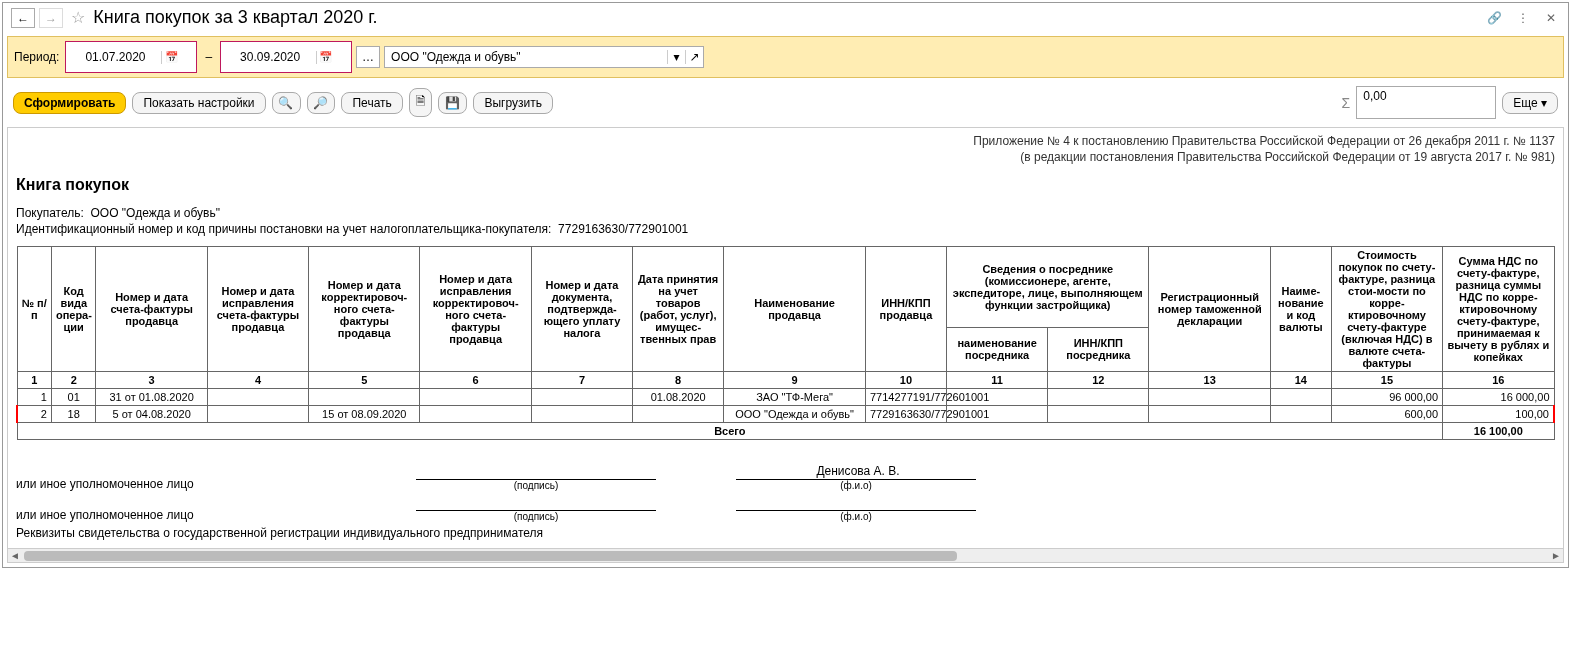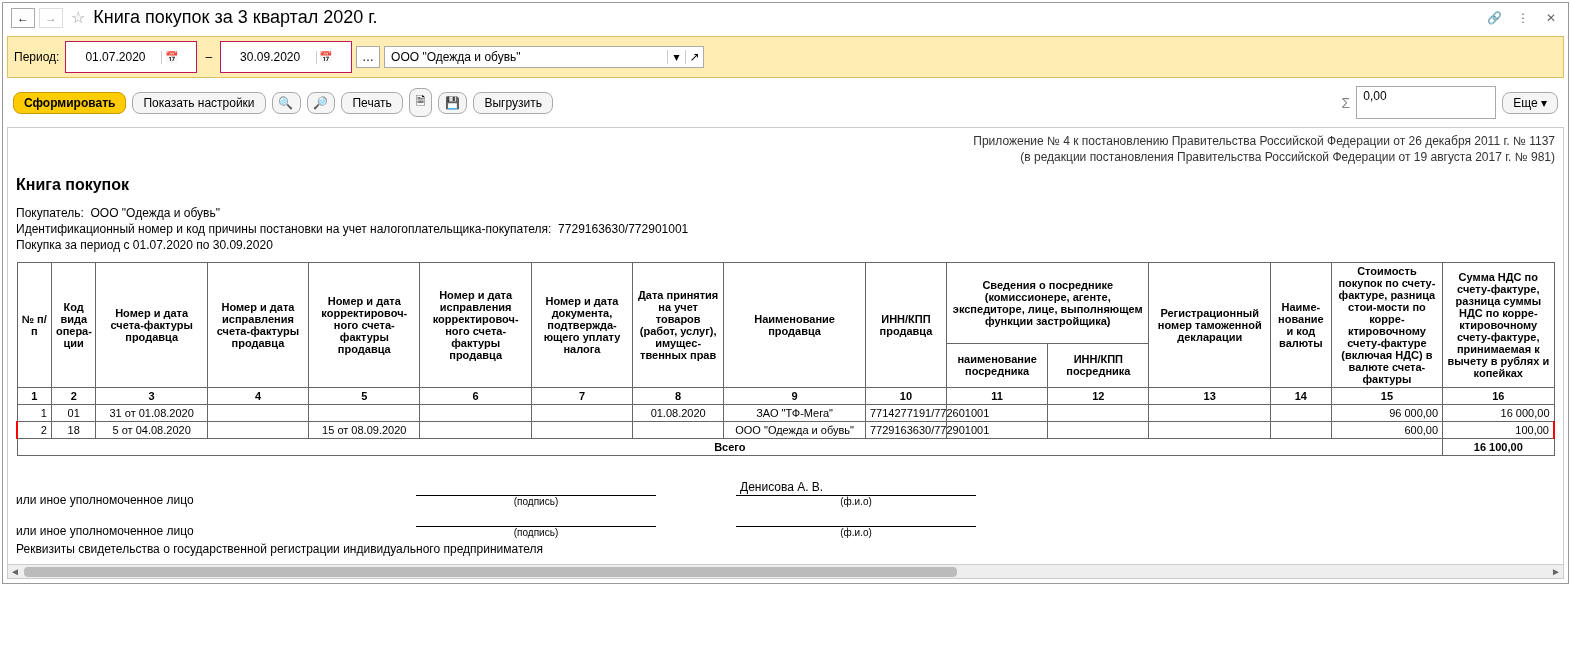--- a/index.html
+++ b/index.html
@@ -155,21 +155,20 @@
     <div class="report-inner">
       <div class="right-note">Приложение № 4 к постановлению Правительства Российской Федерации от 26 декабря 2011 г. № 1137</div>
       <div class="right-note">(в редакции постановления Правительства Российской Федерации от 19 августа 2017 г. № 981)</div>
       <div class="report-title">Книга покупок</div>
       <div class="info-line">
         <span>Покупатель:</span>&nbsp;&nbsp;<span>ООО "Одежда и обувь"</span>
       </div>
       <div class="info-line">
         <span>Идентификационный номер и код причины постановки на учет налогоплательщика-покупателя:</span>&nbsp;&nbsp;<span>7729163630/772901001</span>
       </div>
-      <div class="info-line">Покупка за период с 01.07.2020 по 30.09.2020</div>
 
       <table class="book">
         <colgroup>
           <col style="width:34px">
             <col style="width:44px">
             <col style="width:110px">
           <col style="width:100px">
             <col style="width:110px">
             <col style="width:110px">
           <col style="width:100px">
@@ -273,21 +272,21 @@
       <div class="sig-block">
         <div class="sig-row">
           <div class="sig-label">
             <div>или иное уполномоченное лицо</div>
           </div>
           <div class="sig-line-wrap">
             <div class="sig-line"></div>
             <div class="sig-cap">(подпись)</div>
           </div>
           <div class="sig-line-wrap">
-            <div class="sig-line" style="text-align:left;padding-left:4px;">Денисова А. В.</div>
+            <div class="sig-line" style="text-align:center;padding-left:4px;">Денисова А. В.</div>
             <div class="sig-cap">(ф.и.о)</div>
           </div>
         </div>
         <div class="sig-row">
           <div class="sig-label">
             <div>или иное уполномоченное лицо</div>
           </div>
           <div class="sig-line-wrap">
             <div class="sig-line"></div>
             <div class="sig-cap">(подпись)</div>

